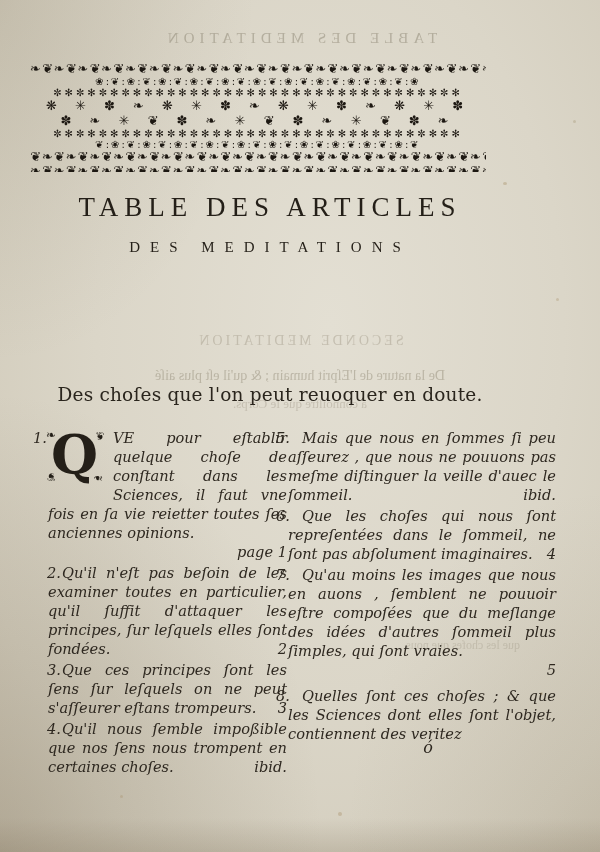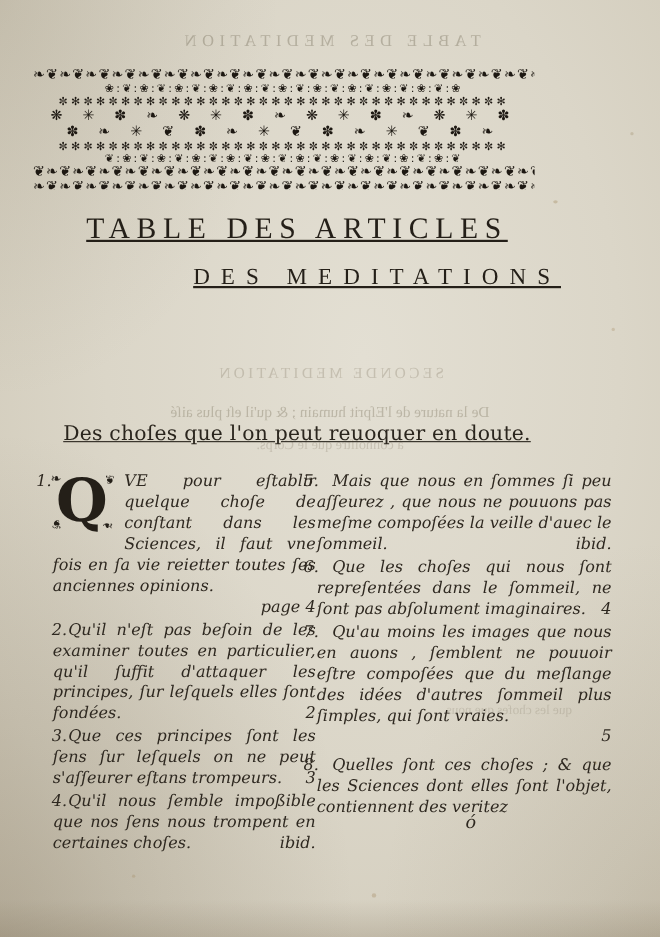--- a/index.html
+++ b/index.html
@@ -35,23 +35,23 @@
     position:absolute;left:30px;top:62px;width:456px;height:110px;
     overflow:hidden;color:#1d1812;text-align:center;
   }
   .orn-row{white-space:nowrap;overflow:hidden;font-family:"DejaVu Sans",sans-serif;}
   .orn-a{font-size:13px;line-height:14px;letter-spacing:1px;}
   .orn-b{font-size:10px;line-height:11px;letter-spacing:2px;}
   .orn-c{font-size:10px;line-height:11px;letter-spacing:3px;}
   .orn-d{font-size:13px;line-height:15px;letter-spacing:7px;}
 
   
-  .print{position:absolute;left:30px;width:480px;text-align:center;color:#241f18;text-decoration:underline;}
+  .print{position:absolute;left:30px;width:480px;text-align:center;color:#241f18;}
   .title1{top:192px;font-family:"Liberation Serif",serif;font-size:27px;letter-spacing:6px;}
-  .title2{top:239px;font-family:"Liberation Serif",serif;font-size:21px;letter-spacing:10px;text-align:right;}
+  .title2{top:239px;font-family:"Liberation Serif",serif;font-size:15px;letter-spacing:10px;}
   .title3{top:272px;font-family:"Liberation Serif",serif;font-size:44px;letter-spacing:1px;}
   .sect-title{top:340px;font-family:"Liberation Serif",serif;font-size:24px;letter-spacing:3px;}
   .subtitle{top:384px;font-size:18.5px;letter-spacing:.2px;color:#2a251d;text-align:center;}
 
   
   .col{position:absolute;top:428px;color:#2e2820;
        font-style:italic;font-size:14.6px;line-height:19px;text-align:justify;}
   .col-left{left:48px;width:239px;}
   .col-right{left:288px;width:268px;}
   .item{position:relative;margin-bottom:2px;text-indent:14px;}
@@ -122,21 +122,21 @@
 
     <div class="item no-indent ref-below">
       <span class="num">1.</span>
       <span class="dropcap">
         <span class="dc-fl dc-fl-tl">❧</span>
         <span class="dc-fl dc-fl-tr">❦</span>
         <span class="dc-letter">Q</span>
         <span class="dc-fl dc-fl-bl">❦</span>
         <span class="dc-fl dc-fl-br">❧</span>
       </span><span class="body">VE pour eſtablir quelque choſe de conſtant dans les Sciences, il faut vne fois en ſa vie reietter toutes ſes anciennes opinions.</span>
-      <span class="ref">page 4</span>
+      <span class="ref">page 1</span>
     </div>
 
     <div class="item">
       <span class="num">2.</span>
       <span class="body">Qu'il n'eſt pas beſoin de les examiner toutes en particulier, qu'il ſuffit d'attaquer les principes, ſur leſquels elles ſont fondées.</span>
       <span class="ref">2</span>
     </div>
 
     <div class="item">
       <span class="num">3.</span>
@@ -149,21 +149,21 @@
       <span class="body">Qu'il nous ſemble impoßible que nos ſens nous trompent en certaines choſes.</span>
       <span class="ref">ibid.</span>
     </div>
 
   </div>
 
   <div class="col col-right">
 
     <div class="item">
       <span class="num">5.</span>
-      <span class="body">Mais que nous en ſommes ſi peu aſſeurez , que nous ne pouuons pas meſme compoſées la veille d'auec le ſommeil.</span>
+      <span class="body">Mais que nous en ſommes ſi peu aſſeurez , que nous ne pouuons pas meſme diſtinguer la veille d'auec le ſommeil.</span>
       <span class="ref">ibid.</span>
     </div>
 
     <div class="item">
       <span class="num">6.</span>
       <span class="body">Que les choſes qui nous ſont repreſentées dans le ſommeil, ne ſont pas abſolument imaginaires.</span>
       <span class="ref">4</span>
     </div>
 
     <div class="item ref-below">

